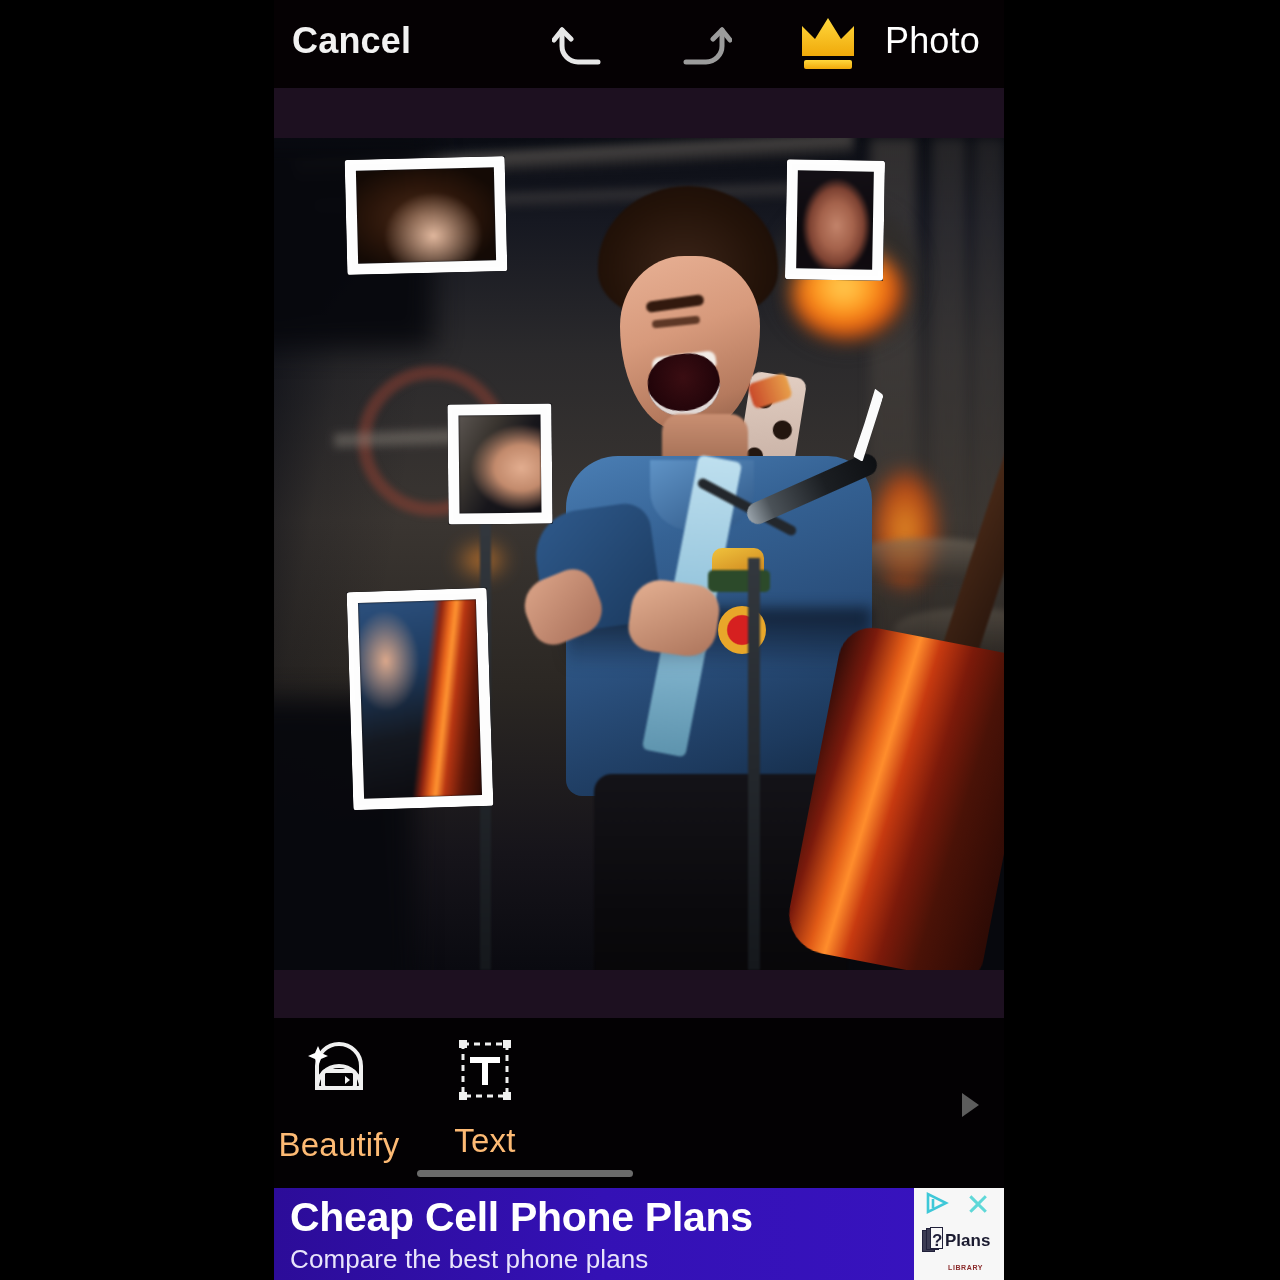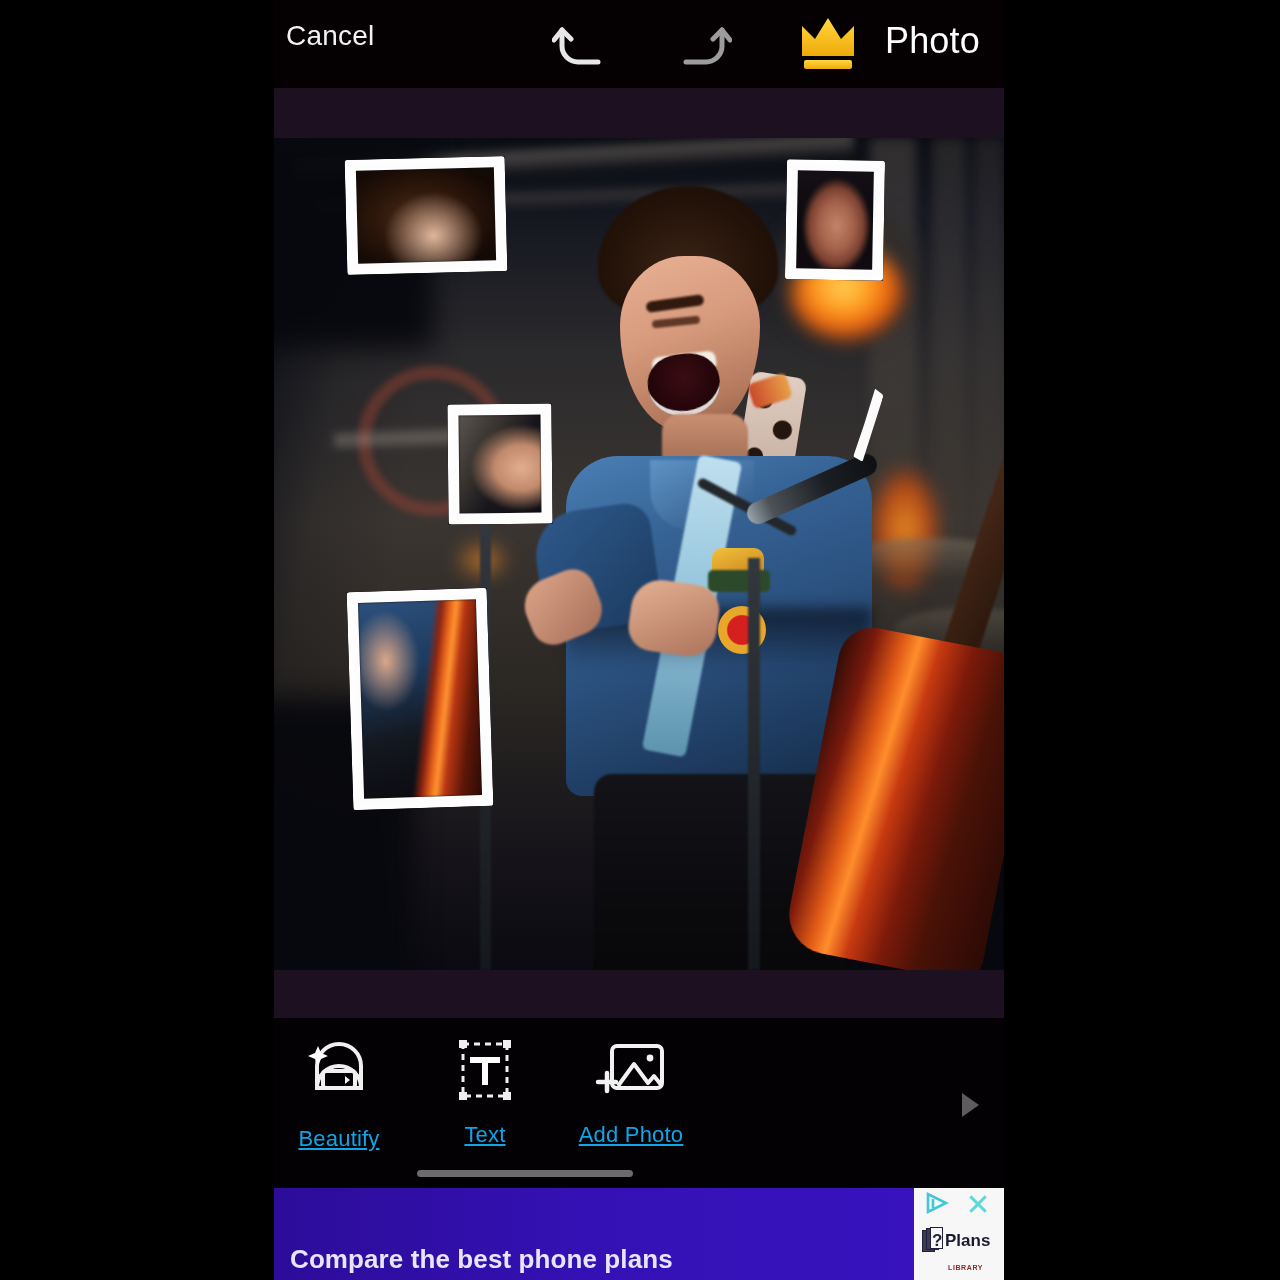--- a/index.html
+++ b/index.html
@@ -18,23 +18,23 @@
     background:#050206; overflow:hidden;
   }
 
   
   .topbar{
     position:absolute; left:0; top:0; width:730px; height:88px;
     background:#050103;
     display:flex; align-items:center;
   }
   .tb-cancel{
-    position:absolute; left:12px; top:20px;
-    font-size:28px; color:#f2f2f2; letter-spacing:.2px;
-    font-weight:400;
+    position:absolute; left:18px; top:20px;
+    font-size:36px; color:#f2f2f2; letter-spacing:.2px;
+    font-weight:700;
   }
   .tb-next{
     position:absolute; right:24px; top:20px;
     font-size:36px; color:#ffffff; letter-spacing:.2px;
     font-weight:400;
   }
   .tb-icon{ position:absolute; top:16px; width:62px; height:56px; }
   .tb-undo{ left:278px; }
   .tb-redo{ left:396px; }
   .tb-crown{ left:523px; top:12px; width:62px; height:62px; }
@@ -295,21 +295,21 @@
   }
   .tool{
     position:relative;
     width:146px; height:150px;
     display:flex; flex-direction:column; align-items:center;
     padding-top:18px;
   }
   .tool svg{ display:block; }
   .tool-label{
     margin-top:14px;
-    font-size:22px; color:#0ea5e9; letter-spacing:.2px; white-space:nowrap;text-decoration:underline;
+    font-size:33px; color:#fdba74; letter-spacing:.2px; white-space:nowrap;
   }
   .scroll-track{
     position:absolute; left:143px; top:152px; width:216px; height:7px;
     background:#6b6b6b; border-radius:4px;
   }
   .scroll-arrow{
     position:absolute; left:688px; top:75px; width:0; height:0;
     border-left:17px solid #5c5c5c;
     border-top:12px solid transparent;
     border-bottom:12px solid transparent;
@@ -321,21 +321,21 @@
     background:linear-gradient(90deg,#2c0c99 0%,#3411b5 45%,#3813c0 100%);
     overflow:hidden;
   }
   .ad-title{
     position:absolute; left:16px; top:6px;
     font-size:41px; font-weight:bold; color:#ffffff; letter-spacing:-.3px;
     font-family:"Liberation Sans", sans-serif;
   }
   .ad-sub{
     position:absolute; left:16px; top:56px;
-    font-size:26px; color:#e8e4fb; letter-spacing:.1px;font-weight:bold;
+    font-size:26px; color:#e8e4fb; letter-spacing:.1px;
   }
   .ad-badge{
     position:absolute; right:0; top:0; width:90px; height:92px;
     background:#f7f7f7;
   }
   .ad-logo{
     position:absolute; left:8px; top:30px; width:74px; height:44px;
     display:flex; align-items:center; gap:3px;
   }
   .logo-pages{ width:20px; height:26px; position:relative; }
@@ -516,38 +516,28 @@
               <rect x="10" y="4" width="8" height="8" fill="#efefef"></rect>
               <rect x="54" y="4" width="8" height="8" fill="#efefef"></rect>
               <rect x="10" y="56" width="8" height="8" fill="#efefef"></rect>
               <rect x="54" y="56" width="8" height="8" fill="#efefef"></rect>
               <path d="M24 24 h24 M36 24 v22" stroke="#ffffff" stroke-width="6" stroke-linecap="square"></path>
             </svg>
           </span>
           <span class="tool-label">Text</span>
         </div>
 
-        <div class="tool">
-          <span>
-            <svg width="78" height="72" viewBox="0 0 78 72">
-              <rect x="20" y="10" width="50" height="42" rx="5" fill="none" stroke="#f2f2f2" stroke-width="4"></rect>
-              <circle cx="58" cy="22" r="3.4" fill="#f2f2f2"></circle>
-              <path d="M26 50 L42 28 L56 47 L62 40 L70 50" fill="none" stroke="#f2f2f2" stroke-width="4" stroke-linejoin="round"></path>
-              <path d="M6 46 h18 M15 37 v18" stroke="#f2f2f2" stroke-width="4.5" stroke-linecap="round"></path>
-            </svg>
-          </span>
-          <span class="tool-label">Add Photo</span>
-        </div>
 
       </div>
       <div class="scroll-track"></div>
       <div class="scroll-arrow"></div>
     </div>
 
     <div class="ad">
+      <div class="ad-title">Cheap Cell Phone Plans</div>
       <div class="ad-sub">Compare the best phone plans</div>
 
       <div class="ad-badge">
         <div class="ad-logo">
           <span class="logo-pages">
             <i></i>
               <i></i>
               <i></i>
             <span class="logo-q">?</span>
           </span>

